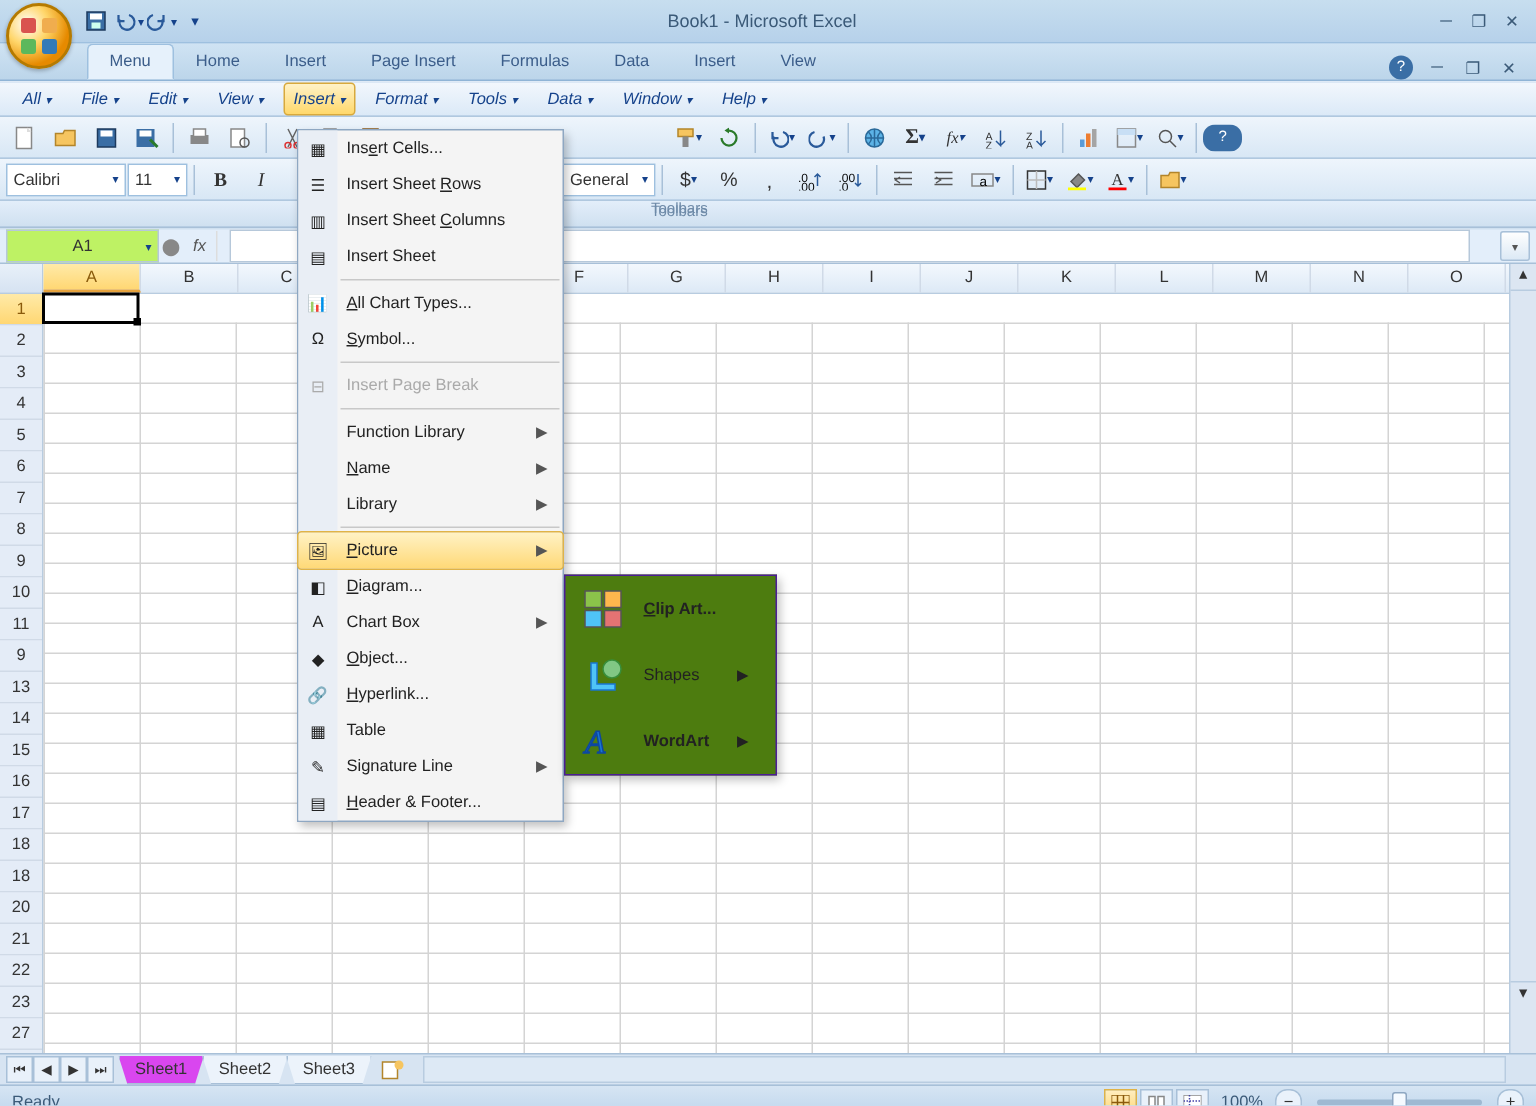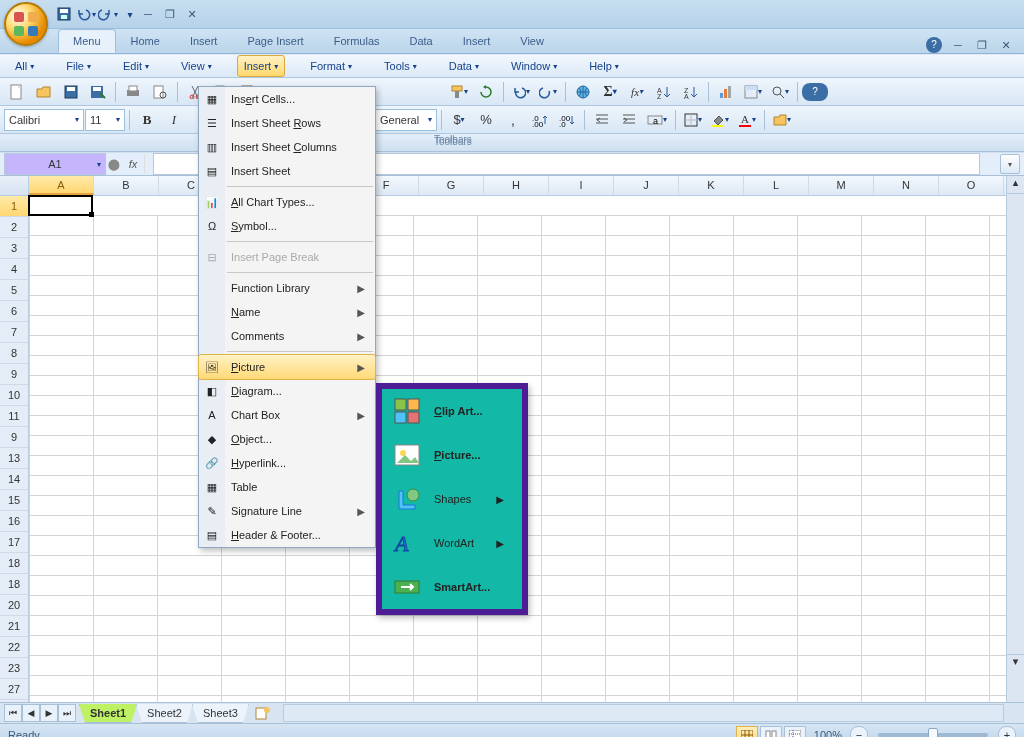--- a/index.html
+++ b/index.html
@@ -13,34 +13,34 @@
   .qat-btn { width:20px; height:20px; display:flex; align-items:center; justify-content:center; border-radius:3px;}
   .title-text { flex:1; text-align:center; color:#3b5a78; font-size:12px; margin-left:-80px;}
   .winbtns { display:flex; gap:6px; padding-right:8px;}
   .winbtn { width:16px; height:14px; color:#3b5a78; display:flex; align-items:center; justify-content:center;}
   
   .ribbon-tabs { height:24px; background:linear-gradient(#cfe3f3,#bcd5ea); display:flex; align-items:flex-end; padding-left:58px; gap:0; border-bottom:1px solid #8fb4d6;}
   .ribbon-tab { height:22px; padding:0 14px; line-height:22px; color:#3b5d8a; border-radius:4px 4px 0 0; border:1px solid transparent;}
   .ribbon-tab.active { background:#e6f1fb; border-color:#9ec0df; border-bottom-color:#e6f1fb;}
   .ribbon-help { margin-left:auto; padding-right:10px; display:flex; gap:8px; align-items:center;}
   
-  .menubar { height:22px; background:linear-gradient(#f2f7fd,#dbe9f7); display:flex; align-items:center; padding-left:8px; gap:18px; border-bottom:1px solid #b0c8df; border-top:1px solid #dfeaf6;}
+  .menubar { height:22px; background:linear-gradient(#f2f7fd,#dbe9f7); display:flex; align-items:center; padding-left:8px; gap:6px; border-bottom:1px solid #b0c8df; border-top:1px solid #dfeaf6;font-style:italic;}
   .menu-item { height:20px; padding:0 6px; display:flex; align-items:center; gap:3px; color:#15428b; border-radius:3px; border:1px solid transparent;}
   .menu-item.active { background:linear-gradient(#fff2c7,#ffd86b); border-color:#d8a93c;}
   .dd { font-size:8px; color:#15428b;}
   
   .toolbar { height:27px; background:linear-gradient(#eef5fc,#d8e7f5); display:flex; align-items:center; padding:0 4px; gap:1px; border-bottom:1px solid #b0c8df;}
   .tbtn { min-width:18px; height:22px; padding:0 3px; display:flex; align-items:center; justify-content:center; border-radius:3px; border:1px solid transparent;}
   .sep { width:1px; height:20px; background:#a8c0d8; margin:0 3px;}
   .combo { height:20px; background:#fff; border:1px solid #9ec0df; display:flex; align-items:center; padding:0 4px; font-size:11px; gap:6px;}
   .combo .dd { margin-left:auto;}
   .toolbar-group-label { position:absolute; font-size:10px; color:#6e8aa8; }
   
   .namebar { height:22px; background:#e3eefa; display:flex; align-items:center; border-top:1px solid #cfe0f0; border-bottom:1px solid #a8c0d8;}
-  .namebox { width:100px; height:20px; background:#c4b5fd; border:1px solid #b6c8da; margin-left:4px; display:flex; align-items:center; justify-content:center; font-size:11px; position:relative;}
+  .namebox { width:100px; height:20px; background:#bef264; border:1px solid #b6c8da; margin-left:4px; display:flex; align-items:center; justify-content:center; font-size:11px; position:relative;}
   .namebox .dd { position:absolute; right:4px;}
   .fxarea { flex:1; height:20px; background:#fff; border:1px solid #b6c8da; margin:0 20px 0 4px; display:flex; align-items:center;}
   .fx-icon { width:22px; height:20px; display:flex; align-items:center; justify-content:center; font-style:italic; color:#555; border-right:1px solid #ddd; margin-right:4px;}
   .expand-btn { width:18px; height:18px; border:1px solid #a8c0d8; border-radius:2px; margin-right:4px; background:linear-gradient(#fefefe,#dce9f5); display:flex;align-items:center;justify-content:center;}
   
   .gridwrap { position:relative; height:526px; background:#fff; display:flex;}
   .rowhdrs { width:28px; background:#e4ecf7; border-right:1px solid #b8cce0;}
   .selectall { height:19px; border-bottom:1px solid #b8cce0; background:linear-gradient(#e8f0f9,#d6e3f2);}
   .rowhdr { height:20px; border-bottom:1px solid #d0dae7; text-align:center; line-height:20px; font-size:11px; color:#333; background:#e4ecf7;}
   .colhdrs { height:19px; display:flex; background:linear-gradient(#f3f8fd,#dde9f6); border-bottom:1px solid #b8cce0;}
@@ -57,31 +57,31 @@
   
   .dropdown { position:absolute; background:#f4f4f4; border:1px solid #8ea7c2; box-shadow:2px 3px 6px rgba(0,0,0,.25); z-index:100;}
   .dropdown .iconstrip { position:absolute; left:0; top:0; bottom:0; width:26px; background:#e9eef5;}
   .drop-item { height:24px; display:flex; align-items:center; padding-left:32px; padding-right:10px; position:relative; color:#222; }
   .drop-item.disabled { color:#aaa;}
   .drop-item.hl { background:linear-gradient(#fff2c5,#ffd977); border:1px solid #e0b347; border-radius:3px; margin:-1px;}
   .drop-item .arrow { margin-left:auto; font-size:10px; color:#555;}
   .drop-item .micon { position:absolute; left:4px; width:18px; height:18px; display:flex; align-items:center; justify-content:center;}
   .drop-sep { height:1px; background:#c8c8c8; margin:3px 2px 3px 28px;}
   
-  .submenu { position:absolute; background:#14b8a6; border:6px solid #4c1d95; box-shadow:2px 3px 6px rgba(0,0,0,.25); z-index:101;}
+  .submenu { position:absolute; background:#4d7c0f; border:1px solid #4c1d95; box-shadow:2px 3px 6px rgba(0,0,0,.25); z-index:101;}
   .sub-item { height:44px; display:flex; align-items:center; padding:0 18px 0 8px; gap:10px; color:#222;}
   .sub-item .sicon { width:32px; height:32px; display:flex; align-items:center; justify-content:center; border:1px solid transparent;}
   .sub-item .arrow { margin-left:auto; font-size:10px;}
   
   .sheetbar { height:20px; background:#d7e4f2; display:flex; align-items:center; border-top:1px solid #a8c0d8;}
   .nav-btns { display:flex; gap:0; padding:0 4px;}
   .nav-btn { width:16px; height:16px; border:1px solid #a8c0d8; background:#e9f1fa; display:flex; align-items:center; justify-content:center; font-size:9px;}
   .sheet-tabs { display:flex; align-items:flex-end; height:20px;}
   .sheet-tab { height:18px; padding:0 10px; background:#ecf3fb; border:1px solid #a8c0d8; border-top:none; margin-left:-1px; line-height:18px; font-size:11px; clip-path:polygon(0 0,100% 0,calc(100% - 6px) 100%,6px 100%);}
-  .sheet-tab.active { background:#bef264; font-weight:bold;}
+  .sheet-tab.active { background:#d946ef; font-weight:normal;}
   .newsheet { width:20px; height:16px; margin-left:4px; display:flex; align-items:center; justify-content:center;}
   .hscroll { flex:1; height:16px; background:#dde9f5; border:1px solid #b8cce0; margin:0 20px 0 10px;}
   
   .statusbar { height:22px; background:linear-gradient(#d6e5f3,#bcd4ec); display:flex; align-items:center; padding:0 8px; border-top:1px solid #a8c0d8;}
   .status-text { color:#3b5a78;}
   .view-btns { margin-left:auto; display:flex; align-items:center; gap:2px;}
   .view-btn { width:20px; height:16px; border:1px solid #a8c0d8; background:#e9f1fa; display:flex; align-items:center; justify-content:center;}
   .view-btn.active{ background:linear-gradient(#ffeec0,#ffd773); border-color:#e0b347;}
   .zoom-slider { width:110px; height:4px; background:#9fb9d2; margin:0 8px; position:relative; border-radius:2px;}
   .zoom-handle { position:absolute; left:50%; top:-5px; width:8px; height:14px; background:#f5faff; border:1px solid #8ea7c2; border-radius:2px; transform:translateX(-50%);}
@@ -123,20 +123,21 @@
           <svg width="16" height="14">
             <path d="M4 3 A5 5 0 1 0 10 6" fill="none" stroke="#2a5a9a" stroke-width="1.5"></path>
             <path d="M11 3 L11 7 L7 7" fill="none" stroke="#2a5a9a" stroke-width="1.5"></path>
           </svg>
           <span class="dd">▾</span>
         </div>
       <div class="qat-btn">
           <span class="dd" style="font-size:10px">▾</span>
         </div>
     </div>
+    <div class="title-text">Book1 - Microsoft Excel</div>
     <div class="winbtns">
       <div class="winbtn">─</div>
       <div class="winbtn">❐</div>
       <div class="winbtn">✕</div>
     </div>
   </div>
 
   <div class="ribbon-tabs" id="ribbon-tabs">
     <div class="ribbon-tab active">Menu</div>
       <div class="ribbon-tab">Home</div>
@@ -540,21 +541,21 @@
       <div class="drop-sep"></div>
       <div class="drop-item">
         <span>Function Library</span>
         <span class="arrow">▶</span>
       </div>
       <div class="drop-item">
         <span><u>N</u>ame</span>
         <span class="arrow">▶</span>
       </div>
       <div class="drop-item">
-        <span>Comments</span>
+        <span>Library</span>
         <span class="arrow">▶</span>
       </div>
       <div class="drop-sep"></div>
       <div class="drop-item hl">
         <span class="micon">🖼</span>
         <span><u>P</u>icture</span>
         <span class="arrow">▶</span>
       </div>
       <div class="drop-item">
         <span class="micon">◧</span>
@@ -596,54 +597,35 @@
             <rect x="15" y="2" width="11" height="11" fill="#ffb74d" stroke="#555"></rect>
             <rect x="2" y="15" width="11" height="11" fill="#4fc3f7" stroke="#555"></rect>
             <rect x="15" y="15" width="11" height="11" fill="#e57373" stroke="#555"></rect>
           </svg>
         </span>
         <span style="font-weight:bold;"><u>C</u>lip Art...</span>
       </div>
       <div class="sub-item">
         <span class="sicon">
           <svg width="28" height="28">
-            <rect x="2" y="4" width="24" height="20" fill="#fff" stroke="#888"></rect>
-            <circle cx="10" cy="12" r="3" fill="#ffd54f"></circle>
-            <path d="M4 22 L12 14 L18 20 L22 16 L26 22 Z" fill="#81c784"></path>
-          </svg>
-        </span>
-        <span style="font-weight:bold;"><u>P</u>icture...</span>
-      </div>
-      <div class="sub-item">
-        <span class="sicon">
-          <svg width="28" height="28">
             <path d="M6 24 L6 6 L10 6 L10 20 L22 20 L22 24 Z" fill="#4fc3f7" stroke="#1976d2"></path>
             <circle cx="20" cy="10" r="6" fill="#81c784" stroke="#388e3c"></circle>
           </svg>
         </span>
         <span style="font-weight:normal;">Shapes</span>
         <span class="arrow">▶</span>
       </div>
       <div class="sub-item">
         <span class="sicon">
           <svg width="28" height="28">
             <text x="2" y="22" font-size="22" font-family="serif" font-style="italic" fill="#1976d2" stroke="#0d47a1">A</text>
           </svg>
         </span>
-        <span style="font-weight:normal;text-align:right;">WordArt</span>
-        <span class="arrow">▶</span>
-      </div>
-      <div class="sub-item">
-        <span class="sicon">
-          <svg width="28" height="28">
-            <rect x="2" y="8" width="24" height="12" fill="#4caf50" stroke="#2e7d32"></rect>
-            <path d="M8 14 L20 14 M17 11 L20 14 L17 17" stroke="#fff" fill="none" stroke-width="2"></path>
-          </svg>
-        </span>
-        <span style="font-weight:bold;">SmartArt...</span>
+        <span style="font-weight:bold;text-align:right;">WordArt</span>
+        <span class="arrow">▶</span>
       </div>
     </div>
 
   <div class="sheetbar">
     <div class="nav-btns">
       <div class="nav-btn">⏮</div>
       <div class="nav-btn">◀</div>
       <div class="nav-btn">▶</div>
       <div class="nav-btn">⏭</div>
     </div>

